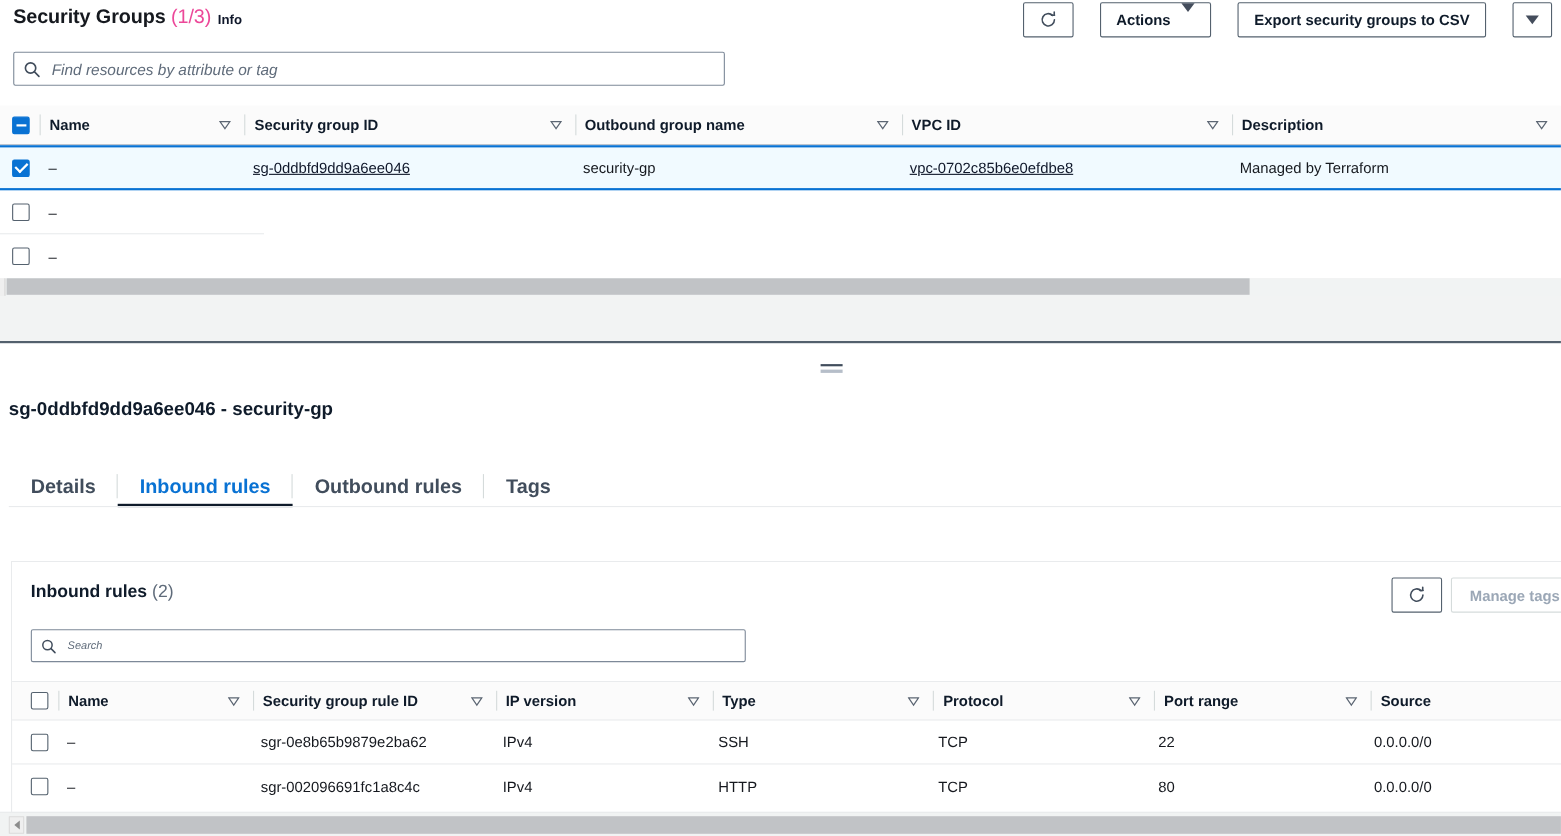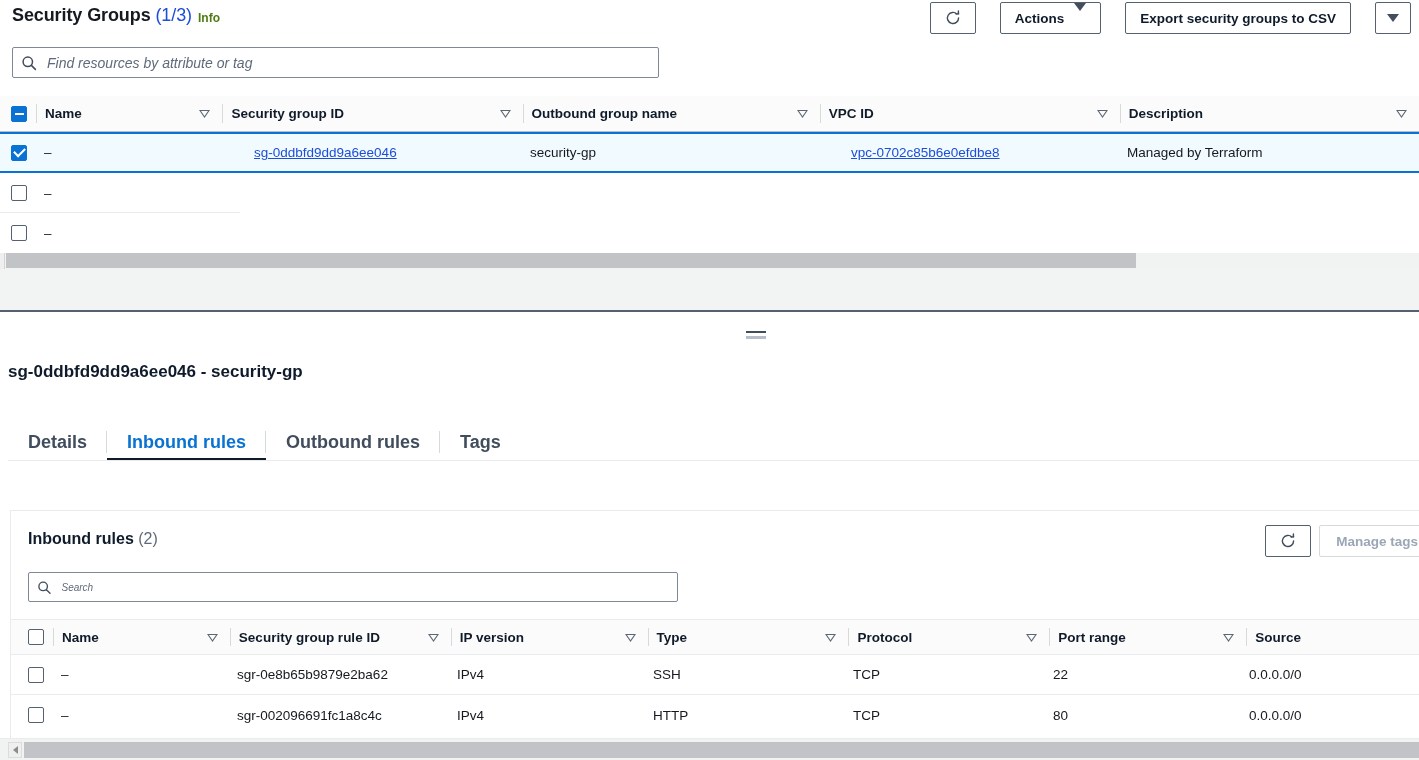--- a/index.html
+++ b/index.html
@@ -15,24 +15,24 @@
 
   
   .top-header {
     position: absolute; left: 0; top: 0; width: 1419px; height: 46px;
   }
   .page-title {
     position: absolute; left: 12px; top: 5px;
     font-size: 18px; font-weight: bold; letter-spacing: -0.1px;
     white-space: nowrap;
   }
-  .page-title .count { font-weight: normal; color: #1d4ed8; }
+  .page-title .count { font-weight: normal; color: #ec4899; }
   .info-link {
     position: absolute; left: 198px; top: 11px;
-    font-size: 12px; font-weight: bold; color: #4d7c0f; cursor: pointer;
+    font-size: 12px; font-weight: bold; color: #0f172a; cursor: pointer;
   }
 
   .btn-row { position: absolute; right: 8px; top: 2px; display: flex; gap: 24px; align-items: center; }
   .btn {
     height: 32px; border: 1px solid #54616e; border-radius: 2px;
     background: #ffffff; color: #0f1b2a;
     font-family: "Liberation Sans", sans-serif;
     font-size: 13.5px; font-weight: bold;
     display: flex; align-items: center; justify-content: center;
     padding: 0 14px; cursor: pointer; white-space: nowrap;
@@ -78,21 +78,21 @@
   .mt-row { display: flex; height: 40px; align-items: center; font-size: 13.5px; }
   .mt-row .cell { display: flex; align-items: center; height: 100%; padding-left: 8px; }
   .mt-row.selected {
     background: #f1faff; border-top: 2px solid #0972d3; border-bottom: 2px solid #0972d3;
     height: 41px;
   }
   .mt-row.plain { position: relative; }
   .rowsep {
     position: absolute; left: 0; width: 240px; height: 1px; background: #e9ebed;
   }
-  .link { color: #1d4ed8; text-decoration: underline; cursor: pointer; margin-left: 24px; }
+  .link { color: #0f172a; text-decoration: underline; cursor: pointer; }
   .dash { color: #16191f; }
 
   .c-check { width: 36px; justify-content: flex-start; padding-left: 11px !important; }
   .c-name { width: 186px; }
   .c-sgid { width: 300px; }
   .c-sgname { width: 297px; }
   .c-vpc { width: 300px; }
   .c-desc { width: 299px; }
 
   

